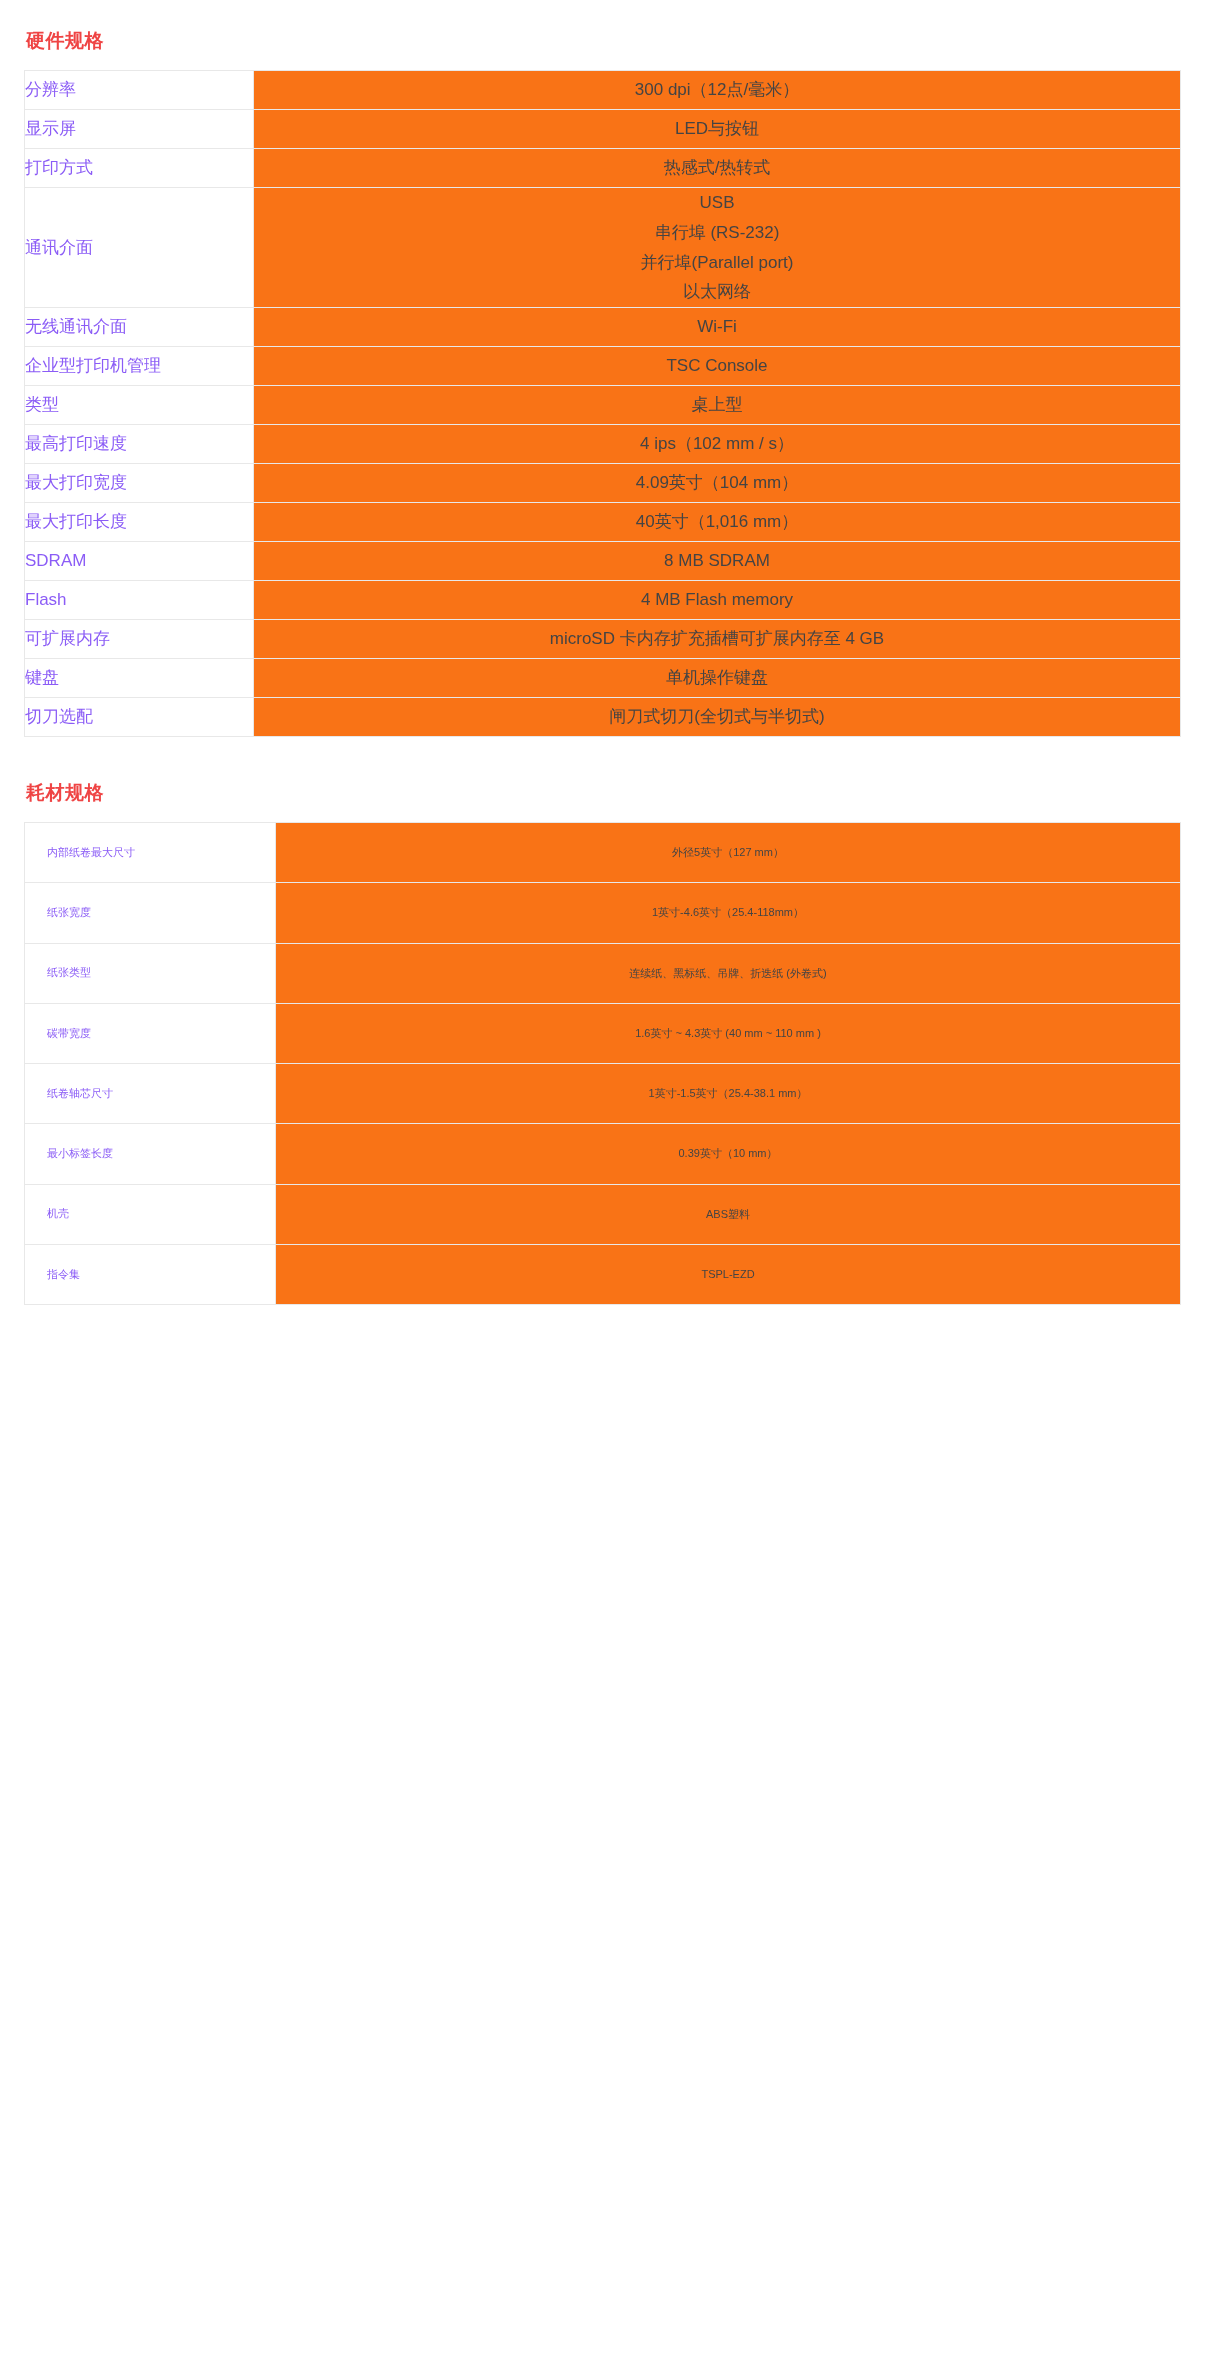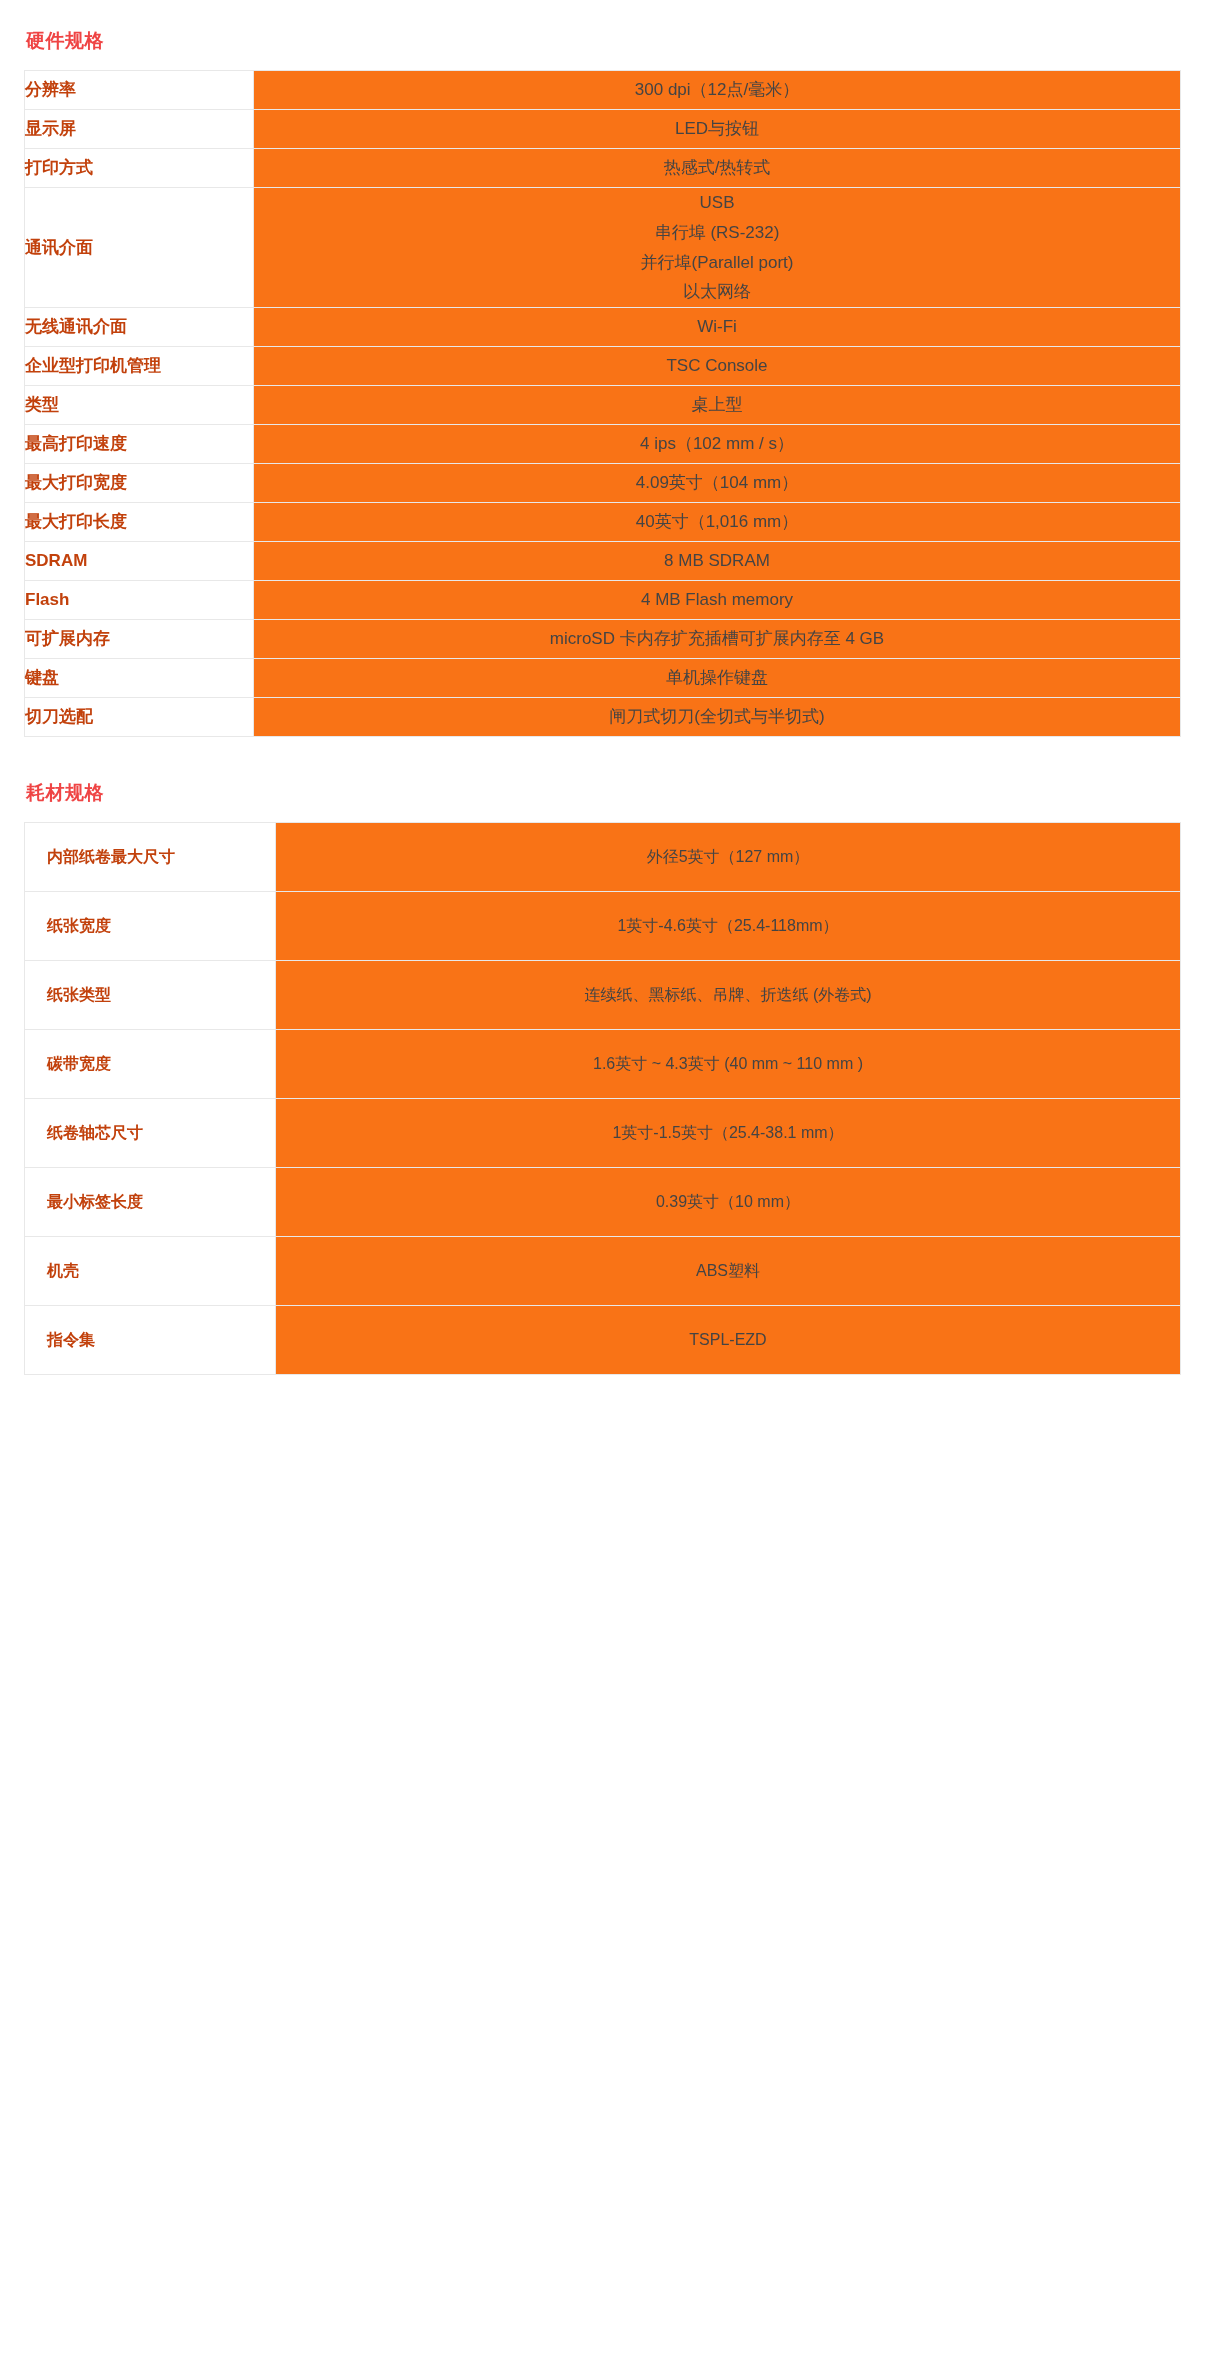--- a/index.html
+++ b/index.html
@@ -36,37 +36,37 @@
   }
   table.spec td {
     border: 1px solid #e8e8e8;
     padding: 0;
     vertical-align: middle;
   }
   td.label {
     width: 228px;
     padding: 18px 0 18px 22px;
     font-size: 17px;
-    font-weight: bold;
-    color: #c2410c;
+    font-weight: normal;
+    color: #8b5cf6;
     background: #ffffff;
     line-height: 1.6;
   }
   td.value {
     padding: 18px 16px;
     font-size: 17px;
     color: #444444;
     text-align: center;
     line-height: 1.75;
     background: #f97316;
     white-space: pre-line;
   }
   .section-hw td.label { height: 38px; }
   .section-media td.label,
-  .section-media td.value { font-size: 16px; }
+  .section-media td.value { font-size: 11px; }
   .section-media td.value { padding: 20px 16px; }
   .section-media td.label { padding: 20px 0 20px 22px; }
 </style>
 </head>
 <body>
 
 <div class="page">
 
   <div class="section section-hw">
     <div class="section-title">硬件规格</div>

